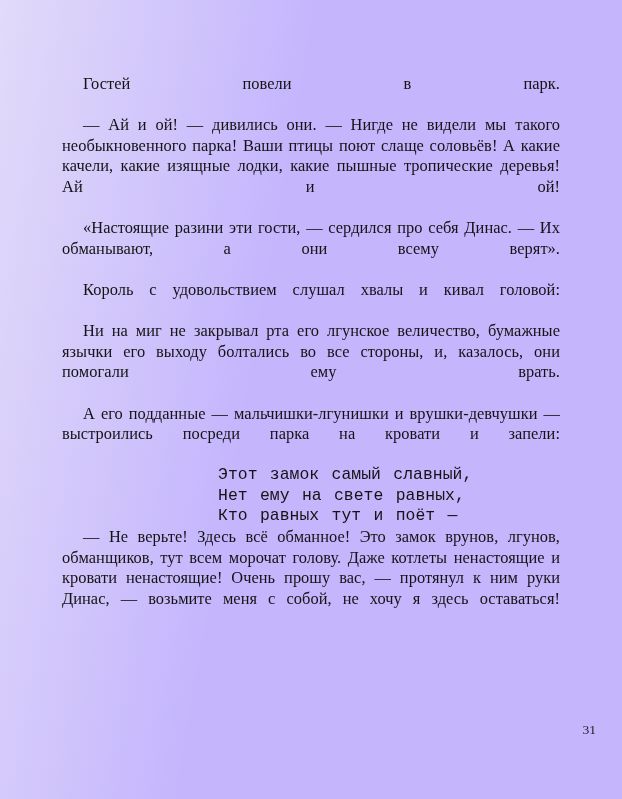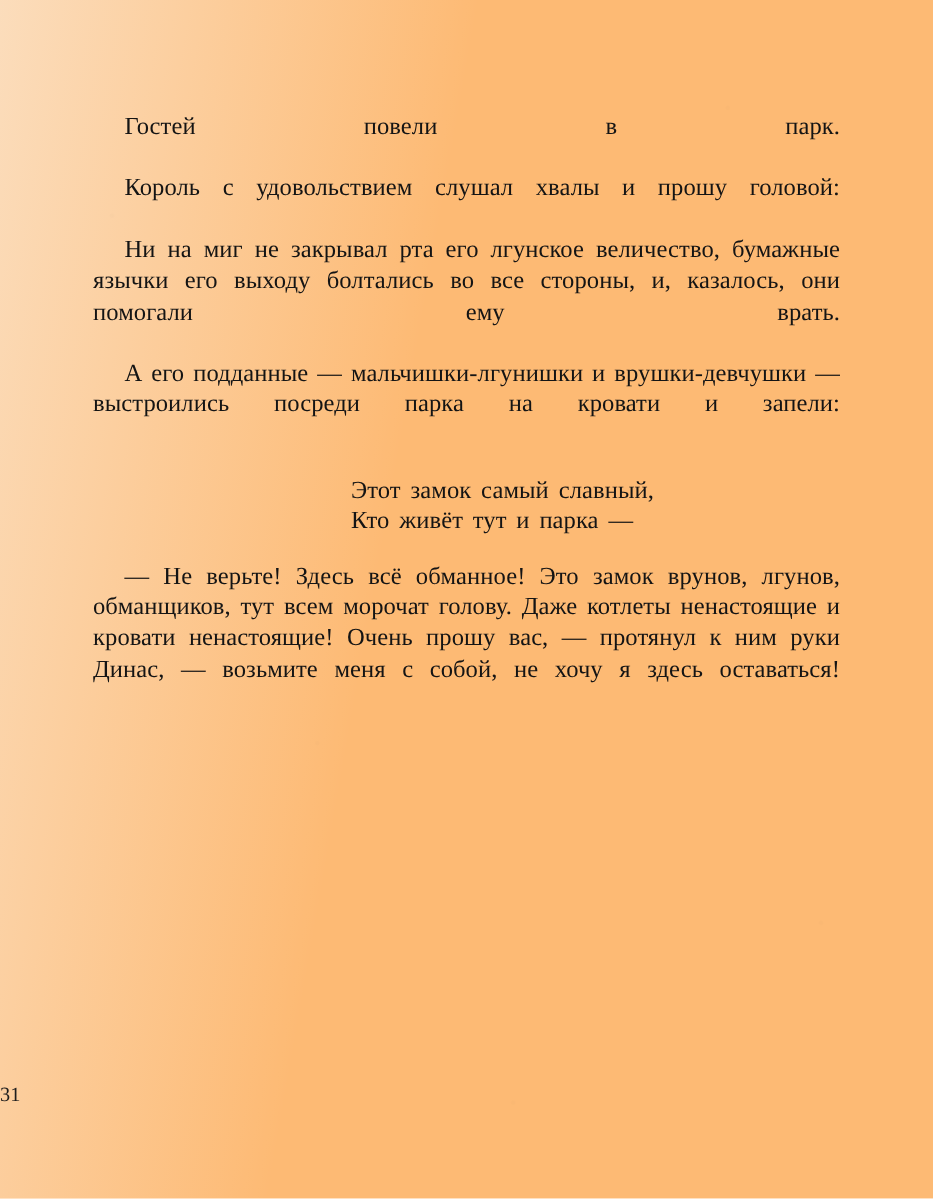--- a/index.html
+++ b/index.html
@@ -5,21 +5,21 @@
 <style>
   html, body {
     margin: 0;
     padding: 0;
     background: #ffffff;
   }
   .page {
     position: relative;
     width: 622px;
     height: 799px;
-    background: #fdba74;
+    background: #c4b5fd;
     overflow: hidden;
     font-family: "Liberation Serif", "DejaVu Serif", serif;
     color: #141414;
     -webkit-font-smoothing: antialiased;
   }
   
   .paper-grain {
     position: absolute;
     inset: 0;
     pointer-events: none;
@@ -47,58 +47,63 @@
     letter-spacing: 0.05px;
     word-spacing: 0.3px;
   }
   
   p.para::after {
     content: "";
     display: inline-block;
     width: 100%;
   }
   .verse {
-    margin: 16px;
+    margin: 0;
     padding-left: 156px;
+    font-family: Liberation Mono, monospace;
   }
   .verse-line {
     font-size: 16.4px;
     line-height: 20.6px;
     white-space: nowrap;
     letter-spacing: 0.05px;
     word-spacing: 2.4px;
   }
   .page-number {
     position: absolute;
-    left: 0;
+    left: 16px;
     top: 722px;
     width: 560px;
-    text-align: left;
+    text-align: right;
     font-size: 13.5px;
     line-height: 16px;
     color: #1d1d1d;
+    padding-left: 20px;
   }
 </style>
 </head>
 <body>
 
 <div class="page">
 
   <div class="paper-grain"></div>
 
   <div class="text-block">
 
     <p class="para">Гостей повели в парк.</p>
-    <p class="para">Король с удовольствием слушал хвалы и прошу головой:</p>
+    <p class="para">— Ай и ой! — дивились они. — Нигде не видели мы такого необыкновенного парка! Ваши птицы поют слаще соловьёв! А какие качели, какие изящные лодки, какие пышные тропические деревья! Ай и ой!</p>
+    <p class="para">«Настоящие разини эти гости, — сердился про себя Динас. — Их обманывают, а они всему верят».</p>
+    <p class="para">Король с удовольствием слушал хвалы и кивал головой:</p>
     <p class="para">Ни на миг не закрывал рта его лгунское величество, бумажные язычки его выходу болтались во все стороны, и, казалось, они помогали ему врать.</p>
     <p class="para">А его подданные — мальчишки-лгунишки и врушки-девчушки — выстроились посреди парка на кровати и запели:</p>
 
     <div class="verse">
       <div class="verse-line">Этот замок самый славный,</div>
-      <div class="verse-line">Кто живёт тут и парка —</div>
+      <div class="verse-line">Нет ему на свете равных,</div>
+      <div class="verse-line">Кто равных тут и поёт —</div>
     </div>
 
     <p class="para">— Не верьте! Здесь всё обманное! Это замок врунов, лгунов, обманщиков, тут всем морочат голову. Даже котлеты ненастоящие и кровати ненастоящие! Очень прошу вас, — протянул к ним руки Динас, — возьмите меня с собой, не хочу я здесь оставаться!</p>
 
   </div>
 
   <div class="page-number">31</div>
 
 </div>
 

